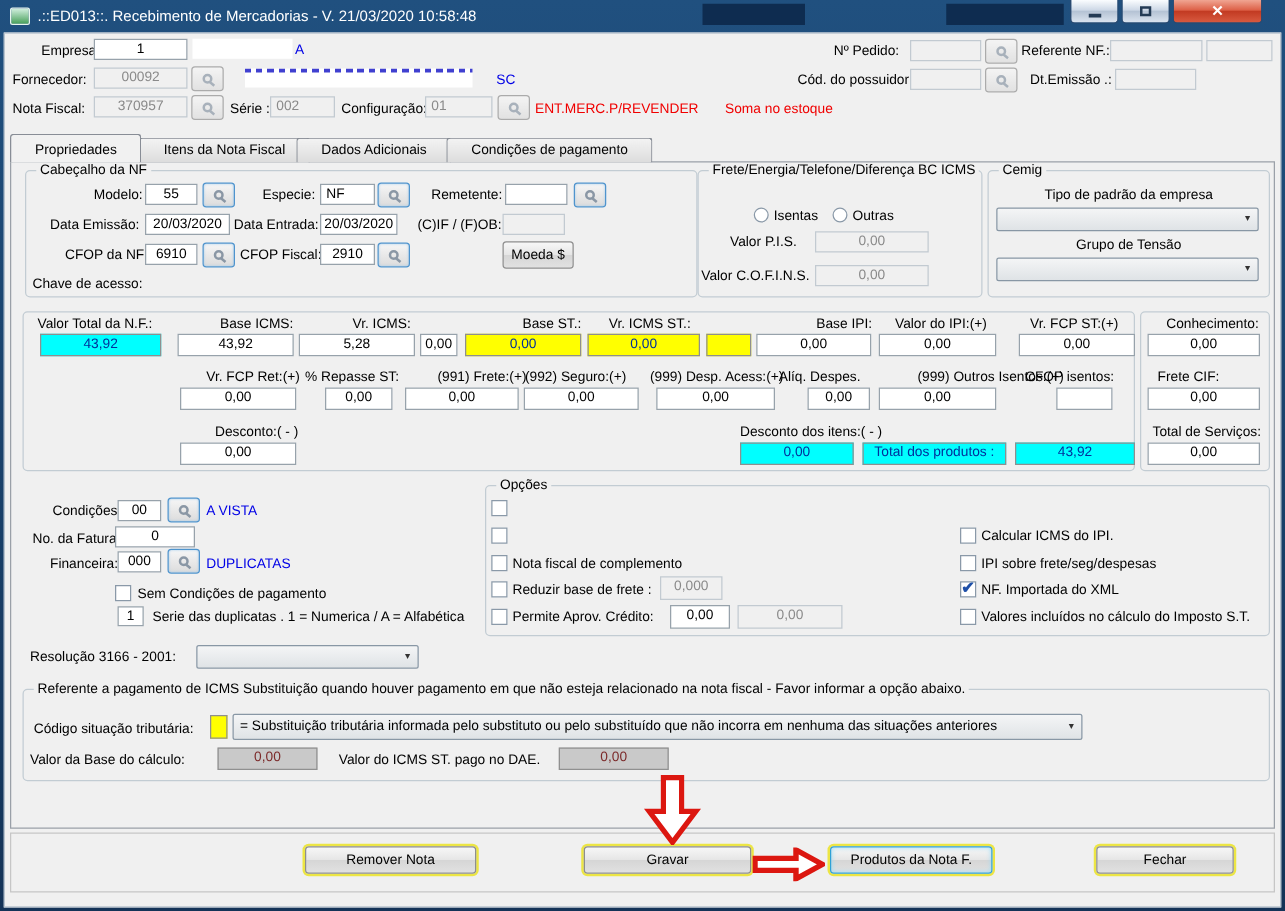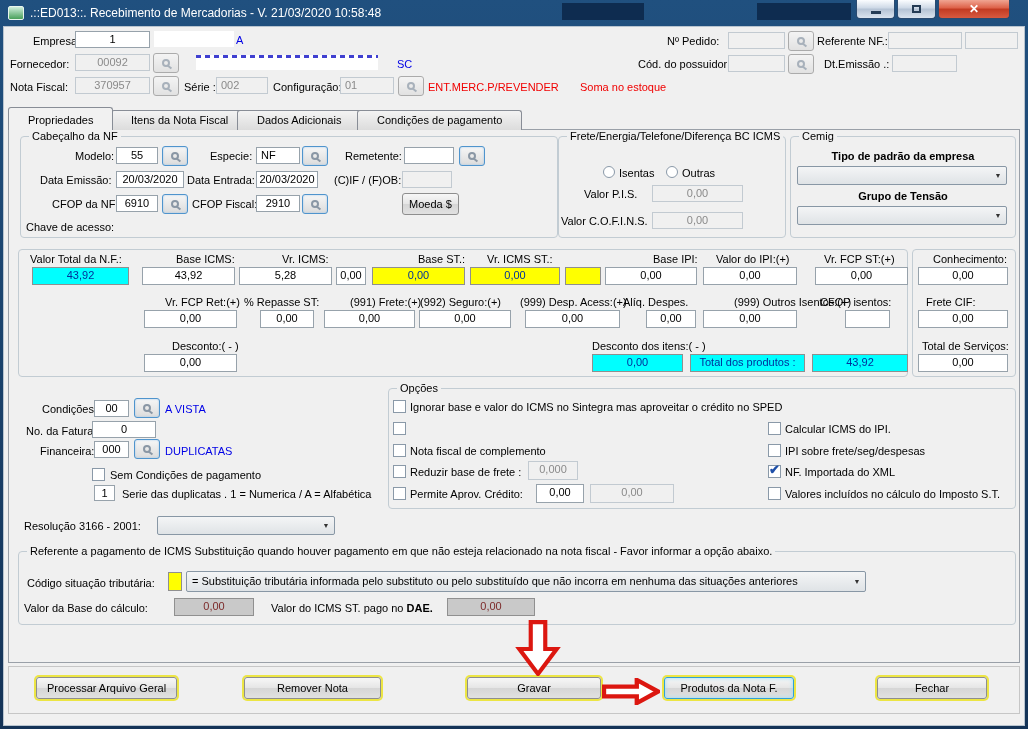--- a/index.html
+++ b/index.html
@@ -10,21 +10,21 @@
 .win-icon{position:absolute;left:8px;top:6px;width:16px;height:14px;background:linear-gradient(#cfeedd,#48a05a);border:1px solid #e8f5ee;border-radius:2px}
 .redact{position:absolute;background:#0e2c50}
 .capbtn{position:absolute;top:0;height:19px;border:1px solid #2a4a70;border-top:none;border-radius:0 0 4px 4px;background:linear-gradient(#fbfdff,#cdd8e6 45%,#b4c2d4 50%,#dbe4ef);display:flex;align-items:center;justify-content:center}
 .capbtn.close{background:linear-gradient(#f0a592,#dd6047 45%,#c23a22 50%,#d85a40);color:#fff;font-weight:bold;font-size:12px}
 .minbar{width:10px;height:3px;background:#243b55;margin-top:7px}
 .maxbox{width:9px;height:8px;border:2px solid #243b55}
 .bodybg{position:absolute;left:3px;top:26px;width:1022px;height:700px;background:#f0f0f0;border:1px solid #b8c4cf}
 .lbl{position:absolute;white-space:nowrap;line-height:13px}
 .blue{color:#0000e6}
 .red{color:#f00000}
-.bold{font-weight:bold}
+.bold{font-weight:normal}
 .fld{position:absolute;height:17px;line-height:15px;background:#fff;border:1px solid #97a2ab;text-align:center;overflow:hidden}
 .fld.dis{background:#f0f0f0;color:#8a8a8a;border-color:#c2cad1}
 .fld.cyan{background:#00ffff;color:#00309c;border-color:#8f8f8f}
 .fld.yellow{background:#ffff00;color:#00309c;border-color:#8f8f8f}
 .fld.maroon{background:#c9c9c9;color:#7c2a2a;border-color:#909090}
 .fld.left{text-align:left;padding-left:4px}
 .grp{position:absolute;border:1px solid #c2ccd3;border-radius:4px}
 .grp>.t{position:absolute;top:-6px;left:8px;background:#f0f0f0;padding:0 3px;line-height:11px;white-space:nowrap}
 .mag{position:absolute;width:26px;height:20px;border:1px solid #8f8f8f;border-radius:3px;background:linear-gradient(#f6f6f6,#dcdcdc);display:flex;align-items:center;justify-content:center}
 .mag.blue{border-color:#4f94cd;box-shadow:inset 0 0 2px #9cc7ea}
@@ -257,21 +257,20 @@
   <div class="lbl blue" style="left:165px;top:445px">DUPLICATAS</div>
   <span class="chk" style="left:92px;top:468px"></span>
   <div class="lbl" style="left:110px;top:469px">Sem Condições de pagamento</div>
   <div class="fld" style="left:94px;top:485px;width:21px;height:16px">1</div>
   <div class="lbl" style="left:122px;top:488px">Serie das duplicatas . 1 = Numerica / A = Alfabética</div>
 
   <div class="grp" style="left:388px;top:388px;width:628px;height:121px">
     <span class="t">Opções</span>
   </div>
   <span class="chk" style="left:393px;top:400px"></span>
-  <div class="lbl" style="left:410px;top:401px">Ignorar base e valor do ICMS no Sintegra mas aproveitar o crédito no SPED</div>
   <span class="chk" style="left:393px;top:422px"></span>
   <span class="chk" style="left:393px;top:444px"></span>
   <div class="lbl" style="left:410px;top:445px">Nota fiscal de complemento</div>
   <span class="chk" style="left:393px;top:465px"></span>
   <div class="lbl" style="left:410px;top:466px">Reduzir base de frete :</div>
   <div class="fld dis" style="left:528px;top:461px;width:50px;height:19px">0,000</div>
   <span class="chk" style="left:393px;top:487px"></span>
   <div class="lbl" style="left:410px;top:488px">Permite Aprov. Crédito:</div>
   <div class="fld" style="left:536px;top:484px;width:48px;height:19px">0,00</div>
   <div class="fld dis" style="left:590px;top:484px;width:84px;height:19px">0,00</div>
@@ -303,21 +302,20 @@
   </div>
   <div class="lbl" style="left:24px;top:602px">Valor da Base do cálculo:</div>
   <div class="fld maroon" style="left:174px;top:598px;width:80px;height:18px">0,00</div>
   <div class="lbl" style="left:271px;top:602px">
     <span>Valor do ICMS ST. pago no</span>
     <span class="bold">DAE.</span>
   </div>
   <div class="fld maroon" style="left:447px;top:598px;width:88px;height:18px">0,00</div>
 
   <div class="panel" style="left:8px;top:666px;width:1012px;height:48px"></div>
-  <div class="btn yring" style="left:36px;top:677px;width:141px">Processar Arquivo Geral</div>
   <div class="btn yring" style="left:244px;top:677px;width:137px">Remover Nota</div>
   <div class="btn yring" style="left:467px;top:677px;width:134px">Gravar</div>
   <div class="btn focus" style="left:664px;top:677px;width:130px">Produtos da Nota F.</div>
   <div class="btn yring" style="left:877px;top:677px;width:110px">Fechar</div>
 
   <svg class="arrowmark" style="left:510px;top:620px" width="56" height="56" viewBox="0 0 40 54">
     <path d="M13 2 H27 V28 H38 L20 52 L2 28 H13 Z" fill="#ffffff" stroke="#dc1710" stroke-width="4"></path>
   </svg>
   <svg class="arrowmark" style="left:602px;top:678px" width="58" height="27" viewBox="0 0 60 28">
     <path d="M2 9 H36 V2 L58 14 L36 26 V19 H2 Z" fill="#ffffff" stroke="#dc1710" stroke-width="4.5"></path>

